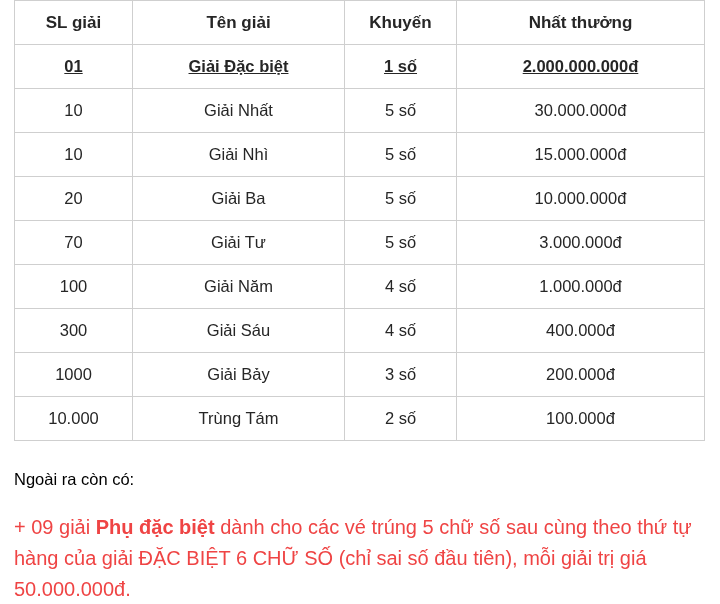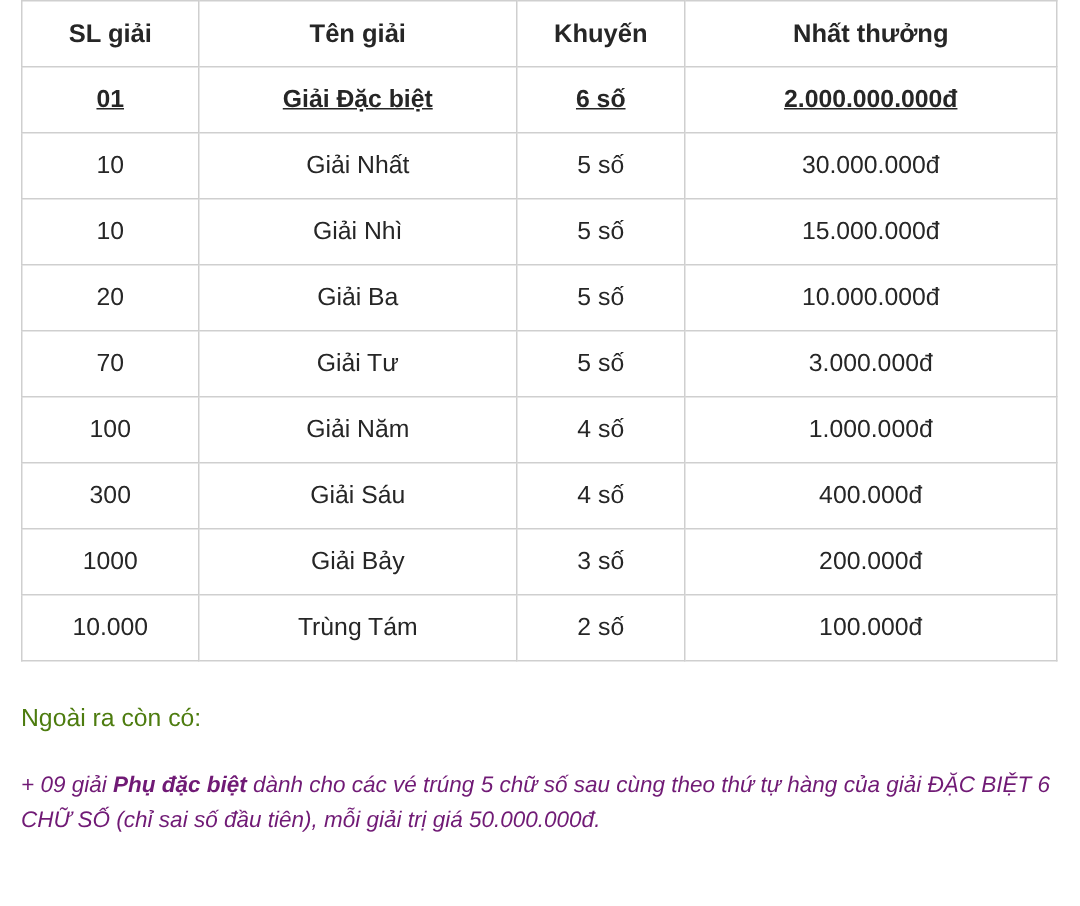--- a/index.html
+++ b/index.html
@@ -49,32 +49,31 @@
   col.c1 { width: 212px; }
   col.c2 { width: 112px; }
   col.c3 { width: 248px; }
 
   .notes {
     margin: 0;
     padding: 0 18px 0 14px;
   }
   .note-lead {
     font-size: 16.5px;
-    color: #4d7c0f;
+    color: #000000;
     margin-top: 26px;
     margin-bottom: 0;
     line-height: 1.5;
   }
   .note-para {
-    font-size: 15px;
-    color: #701a75;
+    font-size: 20px;
+    color: #ef4444;
     margin-top: 20px;
     margin-bottom: 0;
     line-height: 1.55;
-    font-style: italic;
   }
   .note-para b {
     font-weight: bold;
   }
 </style>
 </head>
 <body>
 
 <div class="page">
 
@@ -90,21 +89,21 @@
         <th>SL giải</th>
         <th>Tên giải</th>
         <th>Khuyến</th>
         <th>Nhất thưởng</th>
       </tr>
     </thead>
     <tbody id="table-body">
         <tr class="row-special">
           <td>01</td>
           <td>Giải Đặc biệt</td>
-          <td>6 số</td>
+          <td>1 số</td>
           <td>2.000.000.000đ</td>
         </tr>
         <tr>
           <td>10</td>
           <td>Giải Nhất</td>
           <td>5 số</td>
           <td>30.000.000đ</td>
         </tr>
         <tr>
           <td>10</td>

